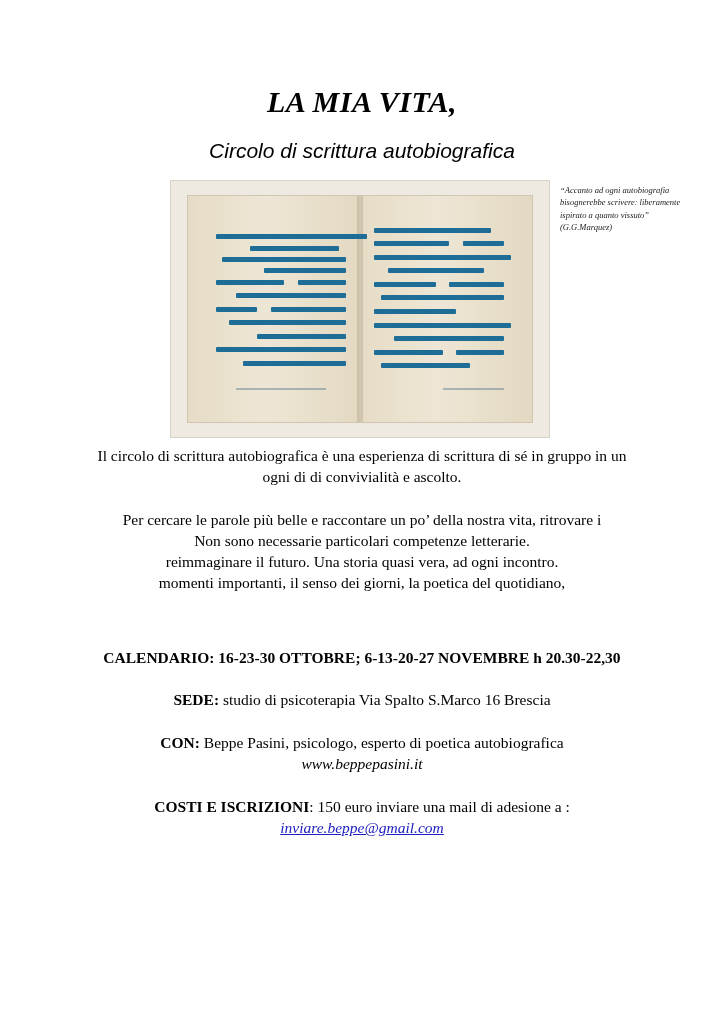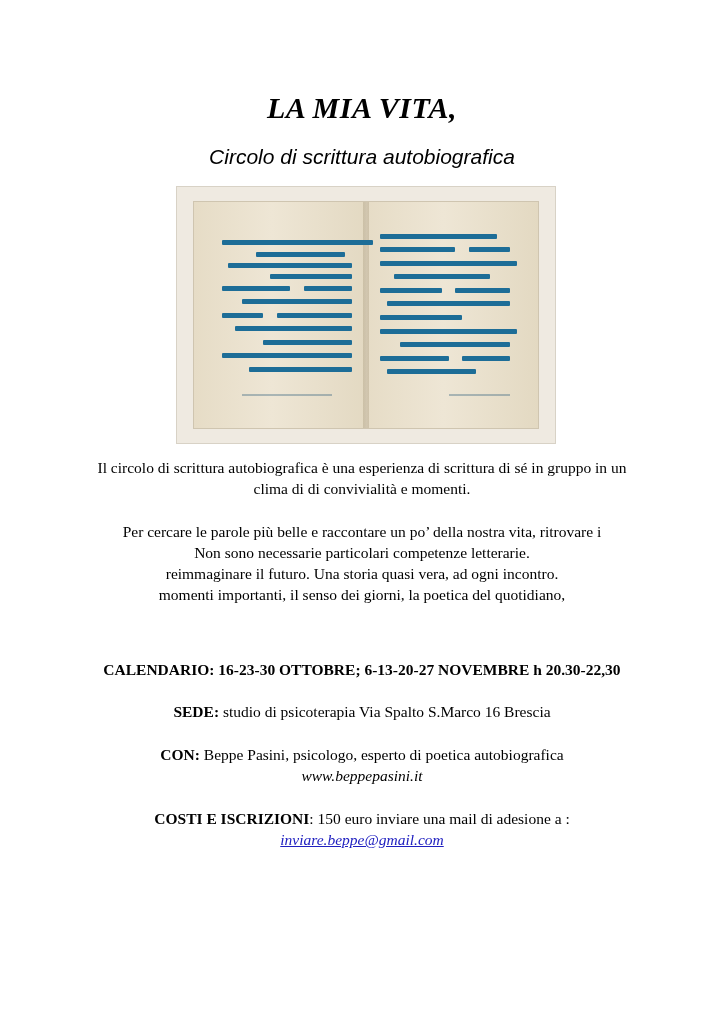--- a/index.html
+++ b/index.html
@@ -11,21 +11,21 @@
     width: 724px;
     height: 1023px;
     position: relative;
     font-family: "Liberation Serif", serif;
     color: #000000;
     overflow: hidden;
   }
   .page {
     position: absolute;
     inset: 0;
-    padding: 16px;
+    padding: 10px;
   }
 
   
   .title-block {
     text-align: center;
     margin-top: 72px;
   }
   .title-line {
     font-family: "Liberation Serif", serif;
     font-style: italic;
@@ -107,21 +107,21 @@
     font-family: "Liberation Serif", serif;
     font-style: italic;
     font-size: 8.5px;
     line-height: 1.45;
     color: #1a1a1a;
   }
   .quote .src { white-space: nowrap; }
 
   
   .body-block {
-    margin-top: 10px;
+    margin-top: 4px;
     text-align: center;
     padding: 0 60px;
   }
   .para {
     font-family: "Liberation Serif", serif;
     font-size: 15.5px;
     line-height: 1.35;
     margin: 0 0 0 0;
   }
   .para.gap { margin-top: 22px; }
@@ -199,26 +199,30 @@
         <div class="stroke" style="left:54%; top:50%; width:24%;"></div>
         <div class="stroke" style="left:54%; top:56%; width:40%;"></div>
         <div class="stroke" style="left:60%; top:62%; width:32%;"></div>
         <div class="stroke" style="left:54%; top:68%; width:20%;"></div>
         <div class="stroke" style="left:78%; top:68%; width:14%;"></div>
         <div class="stroke" style="left:56%; top:74%; width:26%;"></div>
         <div class="faint-line" style="left:74%; top:85%; width:18%;"></div>
       </div>
     </div>
 
+    <div class="quote">
+      <span>“Accanto ad ogni autobiografia bisognerebbe scrivere: liberamente ispirato a quanto vissuto”</span>
+      <span class="src">(G.G.Marquez)</span>
+    </div>
 
   </div>
 
   <div class="body-block">
     <div class="para">Il circolo di scrittura autobiografica è una esperienza di scrittura di sé in gruppo in un</div>
-    <div class="para">clima di di convivialità e momenti.</div>
+    <div class="para">ogni di di convivialità e ascolto.</div>
     <div class="para gap">Per cercare le parole più belle e raccontare un po’ della nostra vita, ritrovare i</div>
 
     <div class="para">Non sono necessarie particolari competenze letterarie.</div>
     <div class="para">reimmaginare il futuro. Una storia quasi vera, ad ogni incontro.</div>
     <div class="para">momenti importanti, il senso dei giorni, la poetica del quotidiano,</div>
   </div>
 
   <div class="details">
 
     <div class="detail-row cal">

